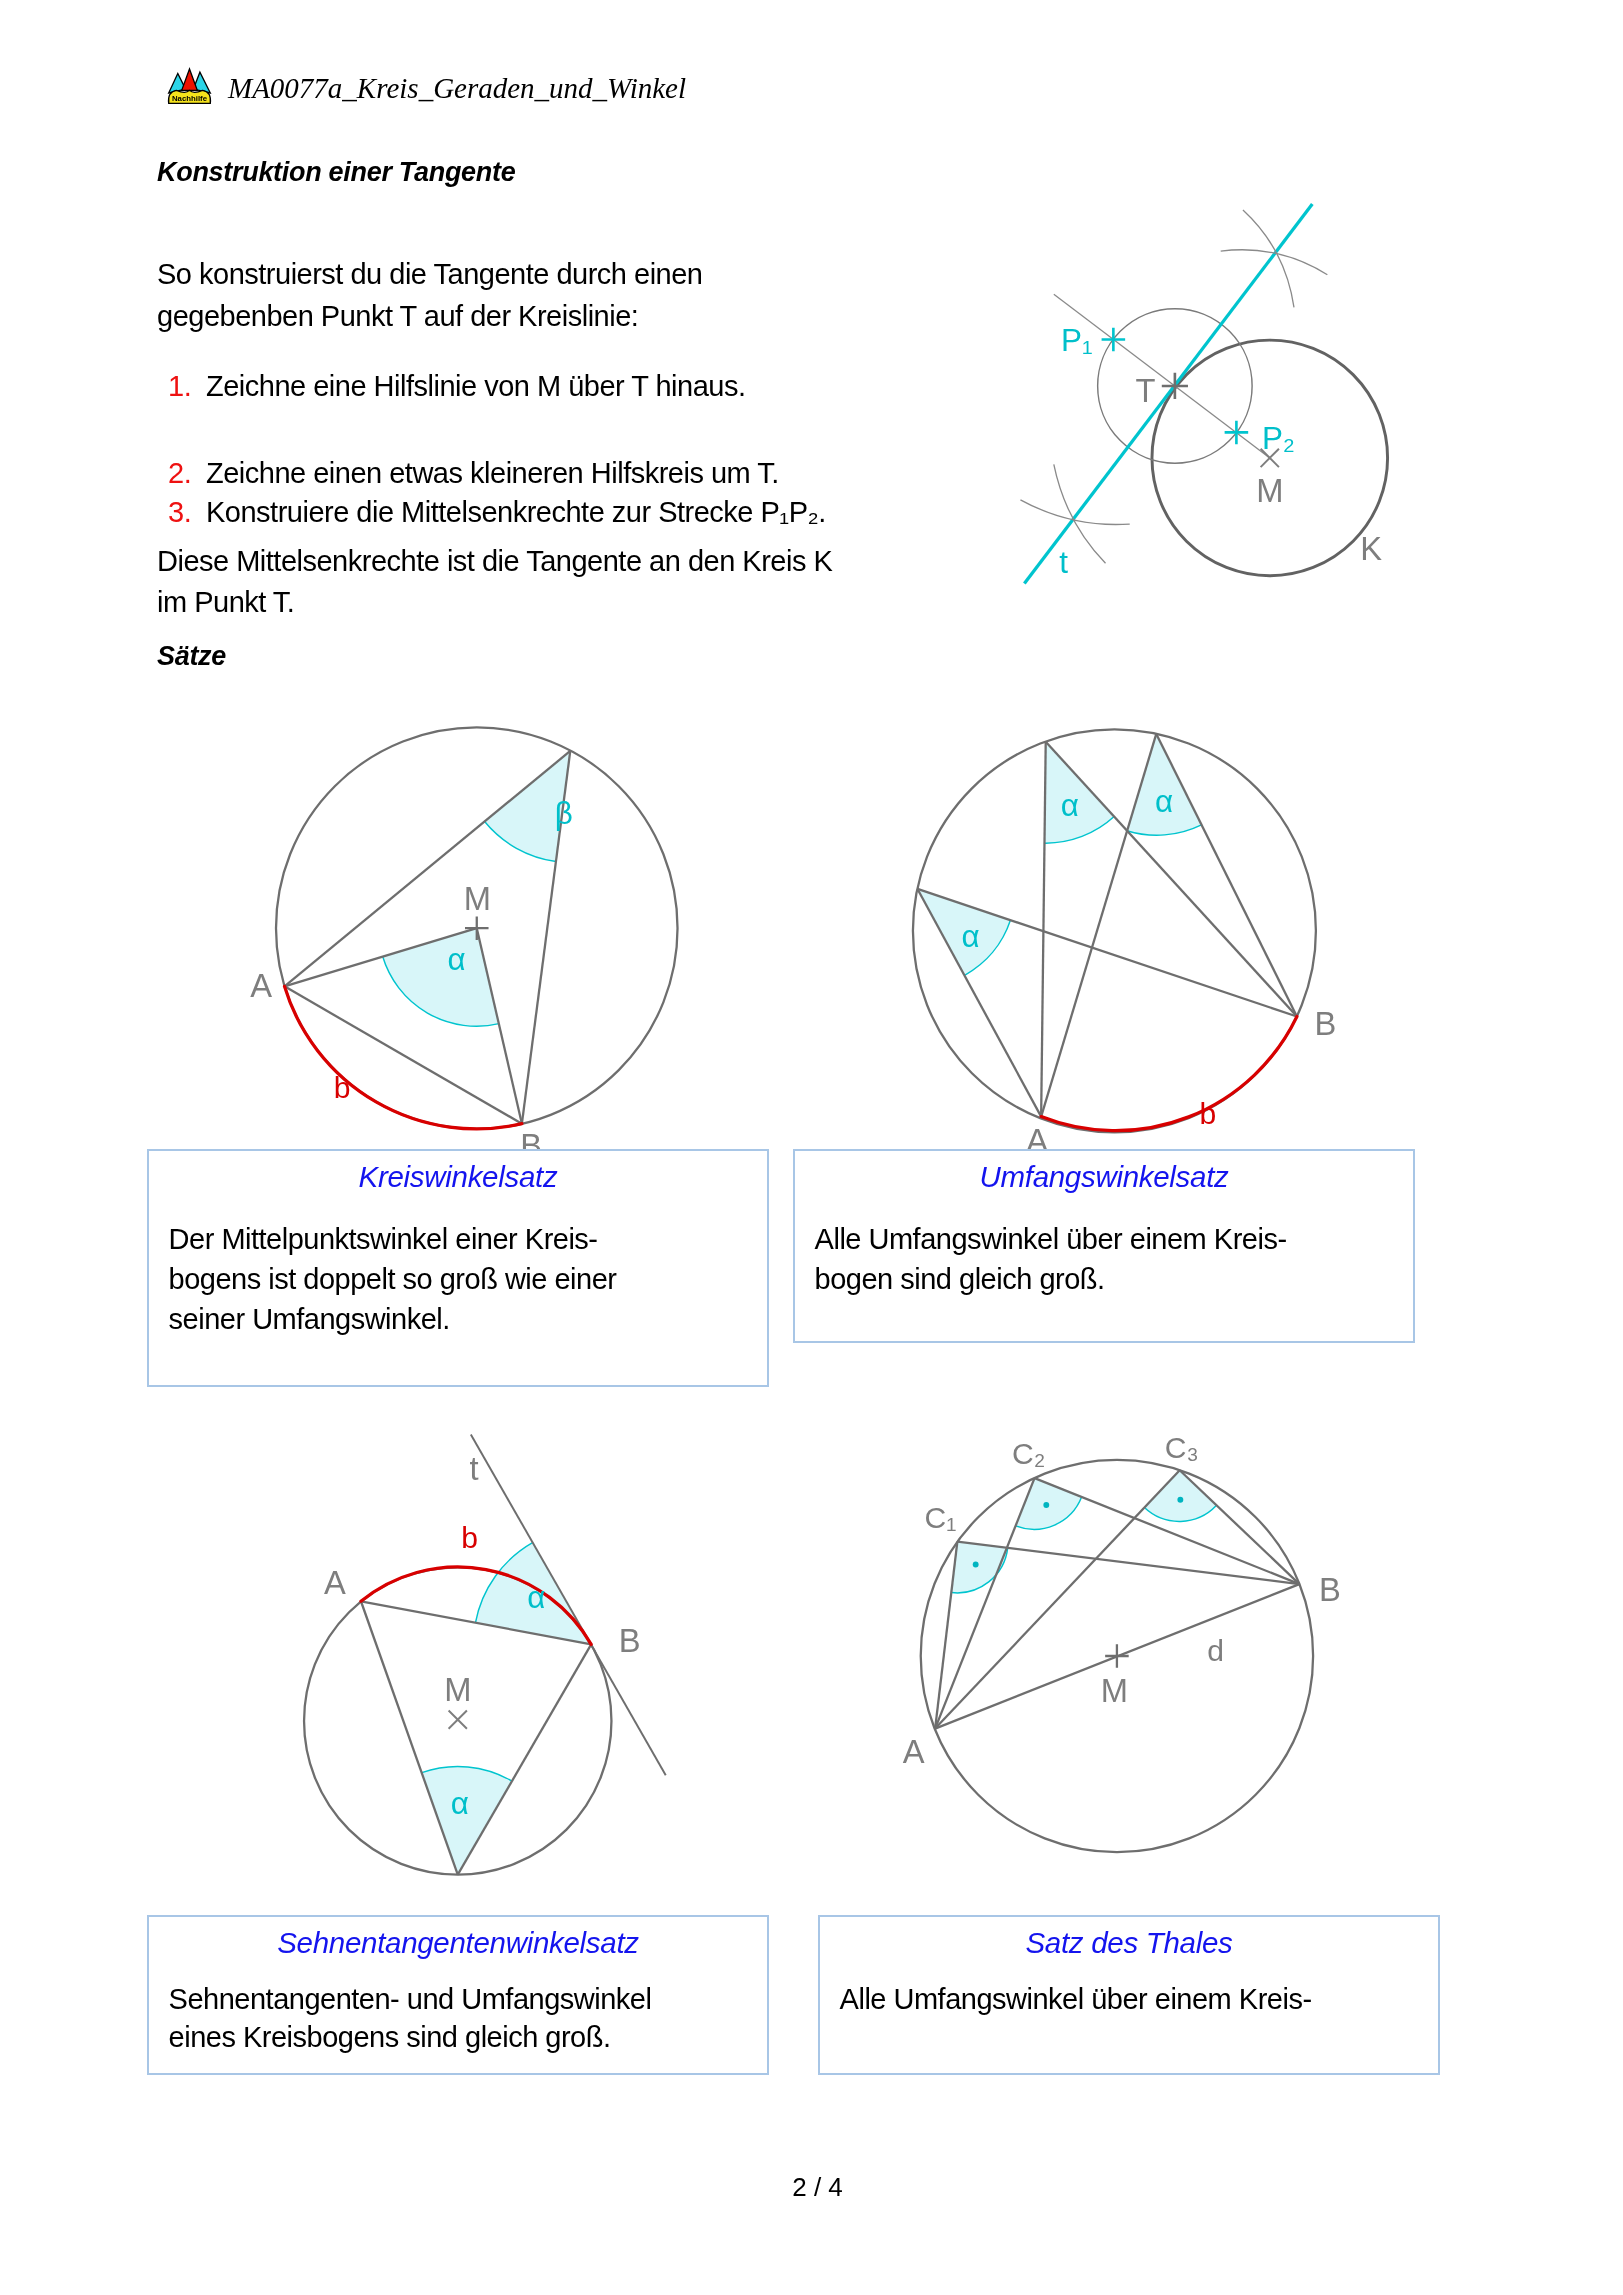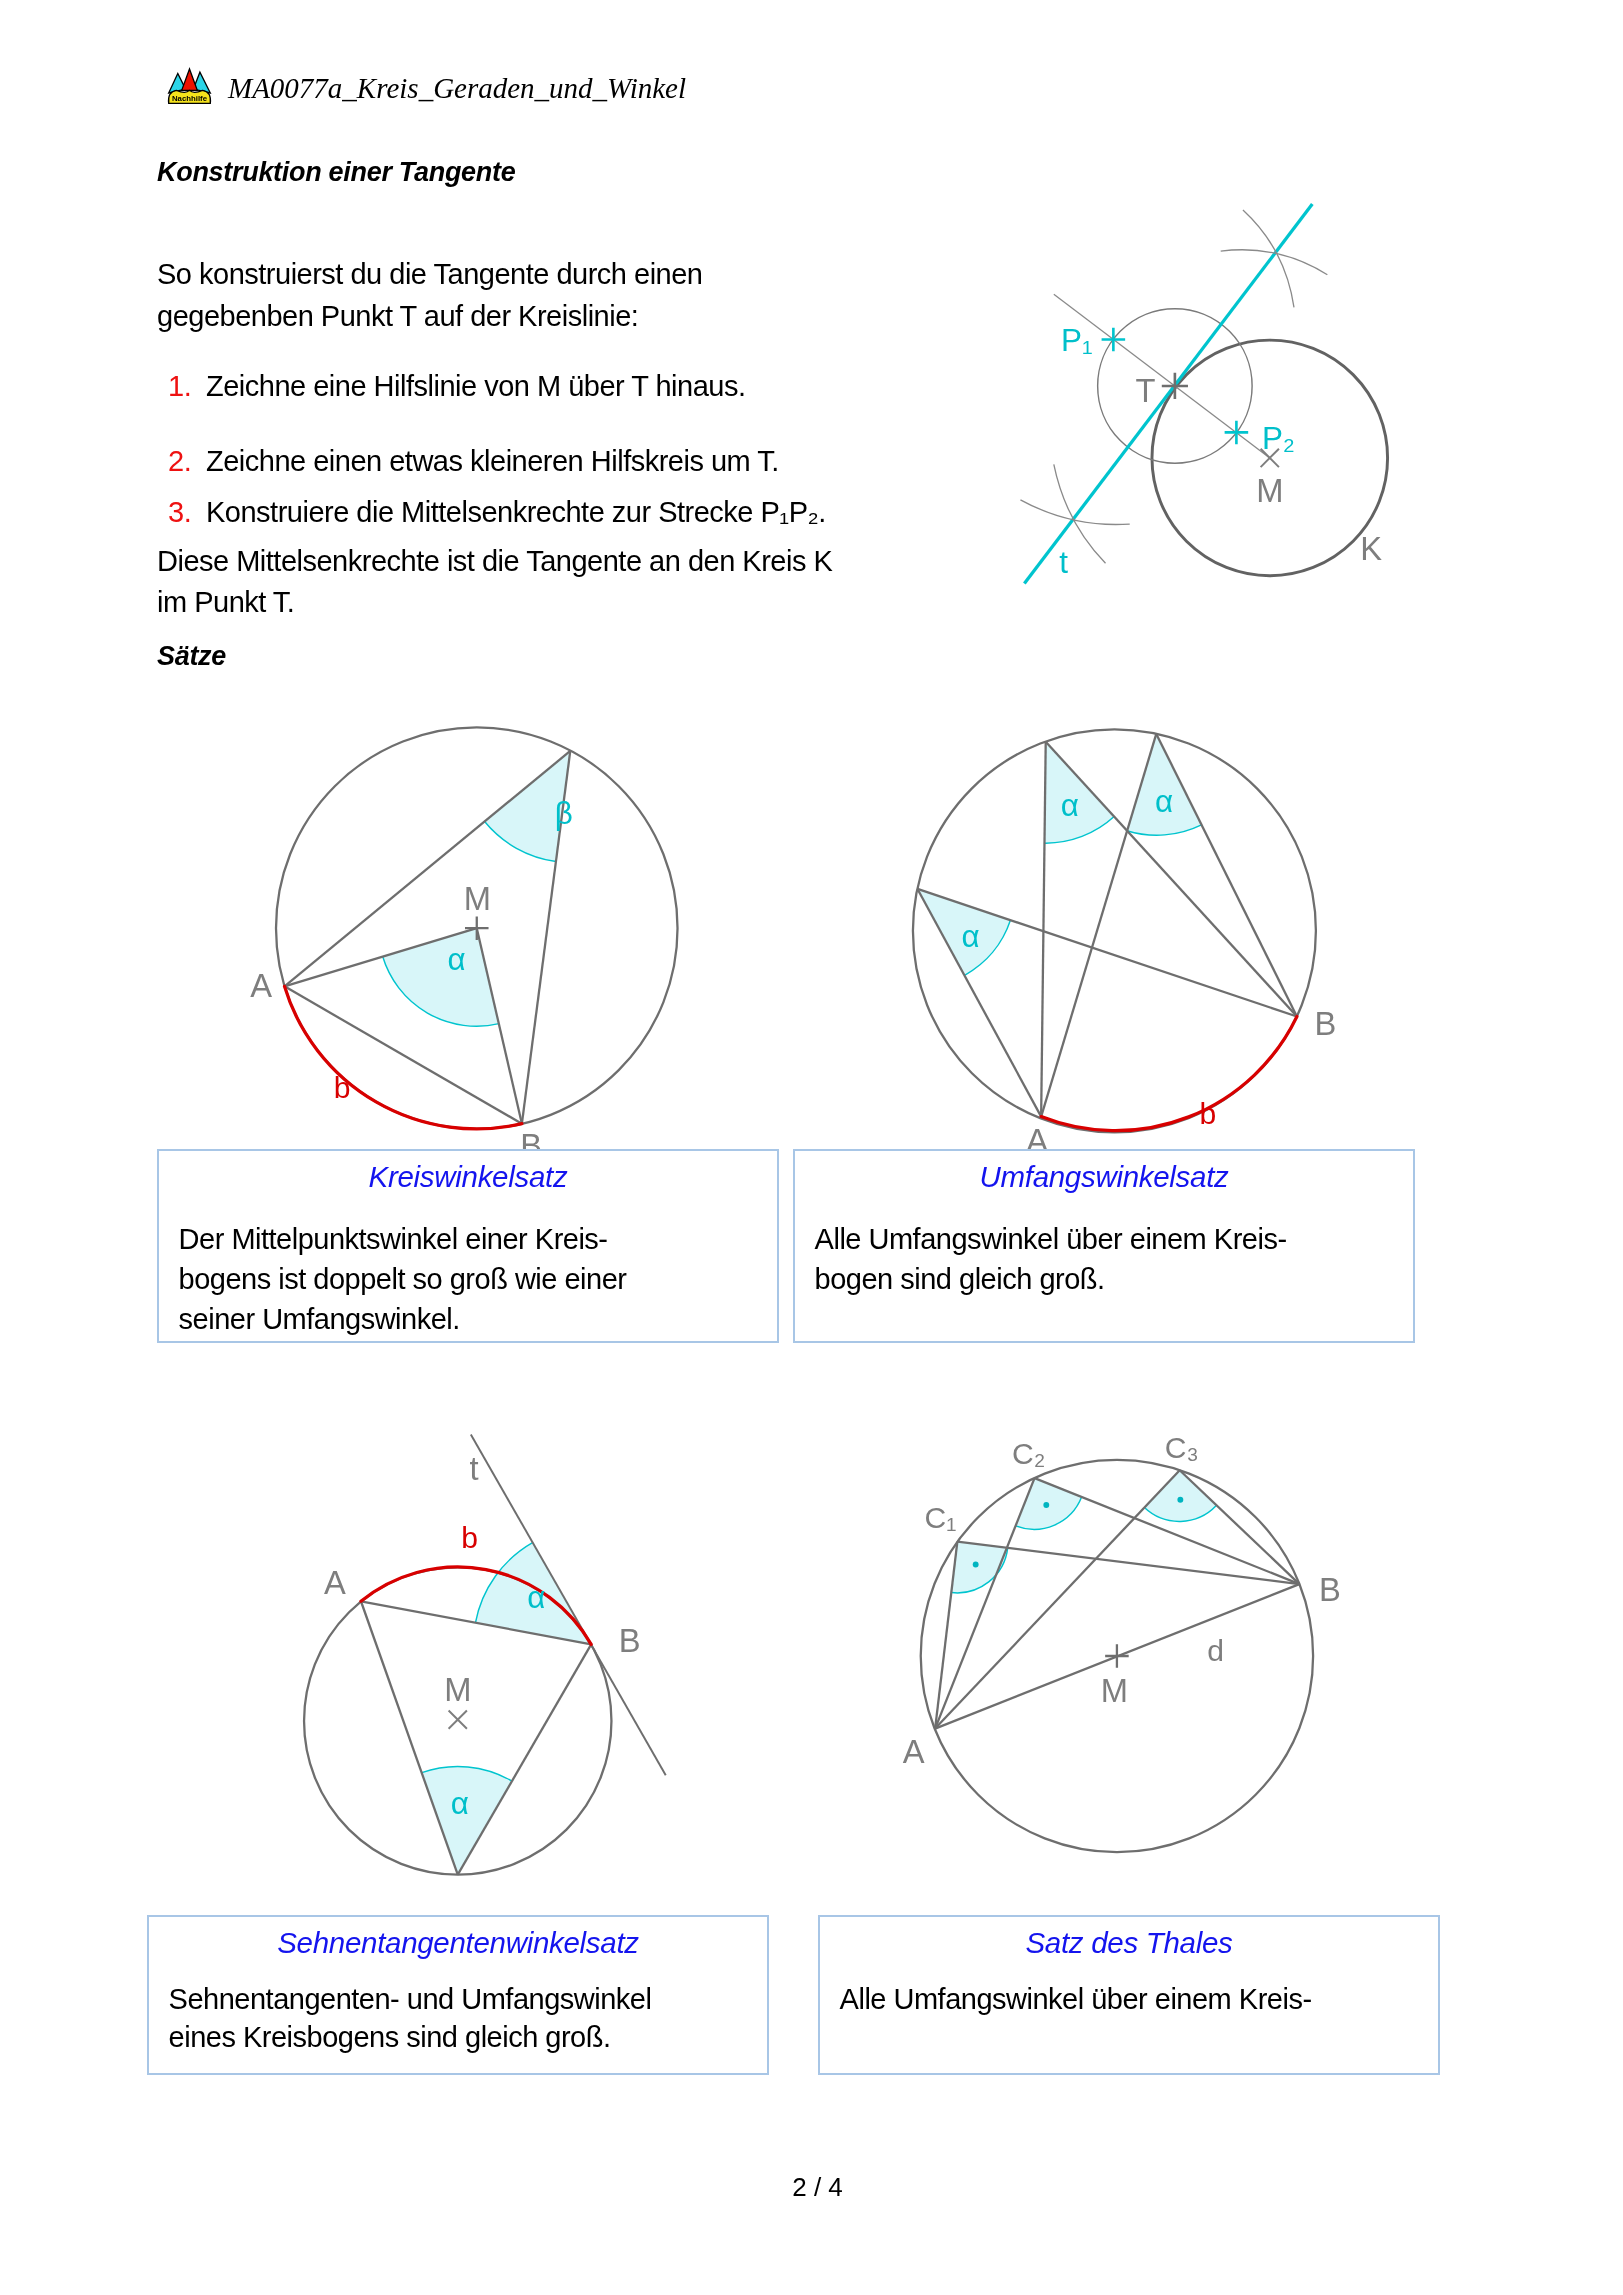--- a/index.html
+++ b/index.html
@@ -43,21 +43,21 @@
 <div class="abs h-title" style="left:157px;top:157px;">Konstruktion einer Tangente</div>
 
 <div class="abs body-txt" style="left:157px;top:253px;">
   <div>So konstruierst du die Tangente durch einen</div>
   <div>gegebenben Punkt T auf der Kreislinie:</div>
 </div>
 
 <div class="step" style="left:168px;top:370px;">
   <span class="num">1.</span><span>Zeichne eine Hilfslinie von M über T hinaus.</span>
 </div>
-<div class="step" style="left:168px;top:445px;">
+<div class="step" style="left:168px;top:457px;">
   <span class="num">2.</span><span>Zeichne einen etwas kleineren Hilfskreis um T.</span>
 </div>
 <div class="step" style="left:168px;top:496px;">
   <span class="num">3.</span><span>Konstruiere die Mittelsenkrechte zur Strecke P₁P₂.</span>
 </div>
 
 <div class="abs body-txt" style="left:157px;top:541px;line-height:41px;">
   <div>Diese Mittelsenkrechte ist die Tangente an den Kreis K</div>
   <div>im Punkt T.</div>
 </div>
@@ -130,21 +130,21 @@
   </g>
   <path class="redarc" d="M 1590 1706 A 308 308 0 0 0 1981 1553"></path>
   <text class="cylbl" x="1634" y="1246" text-anchor="middle">α</text>
   <text class="cylbl" x="1778" y="1240" text-anchor="middle">α</text>
   <text class="cylbl" x="1482" y="1446" text-anchor="middle">α</text>
   <text class="glbl" x="1584" y="1760" text-anchor="middle">A</text>
   <text class="glbl" x="2008" y="1582" text-anchor="start">B</text>
   <text class="rdlbl" x="1845" y="1718" text-anchor="middle">b</text>
 </svg>
 
-<div class="thbox" style="left:157px;top:1149px;height:194px;">
+<div class="thbox" style="left:147px;top:1149px;height:238px;">
   <div class="bt">Kreiswinkelsatz</div>
   <div class="bb">
     <div>Der Mittelpunktswinkel einer Kreis-</div>
     <div>bogens ist doppelt so groß wie einer</div>
     <div>seiner Umfangswinkel.</div>
   </div>
 </div>
 <div class="thbox" style="left:793px;top:1149px;height:194px;">
   <div class="bt">Umfangswinkelsatz</div>
   <div class="bb">

